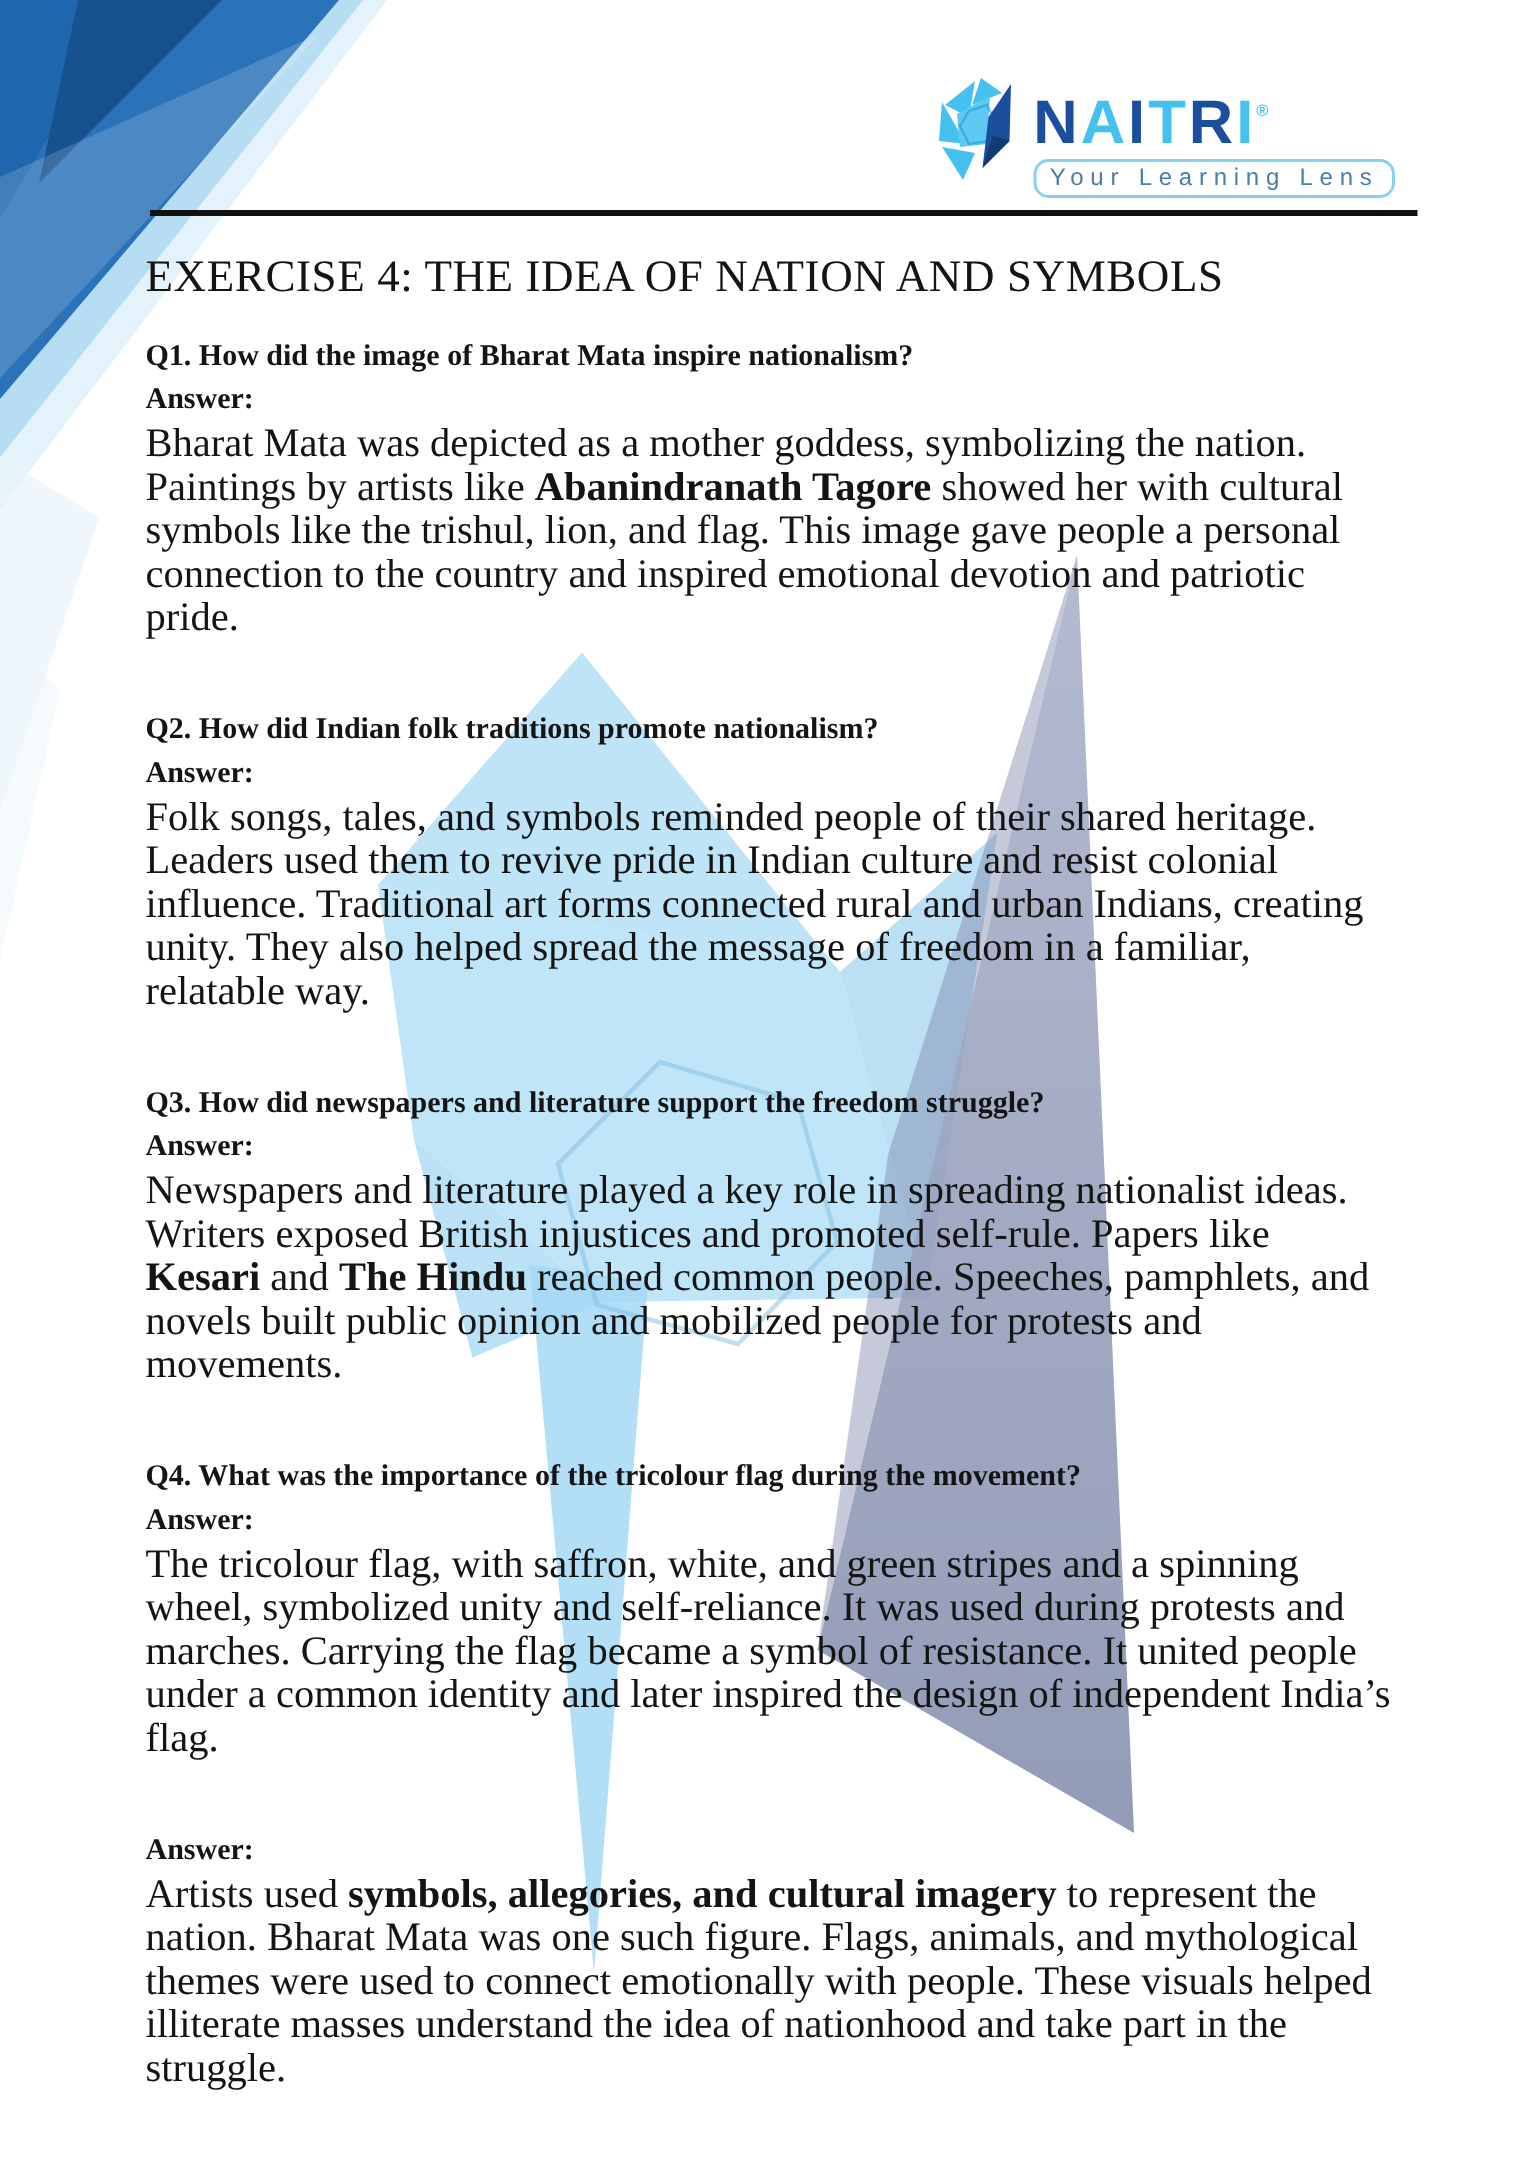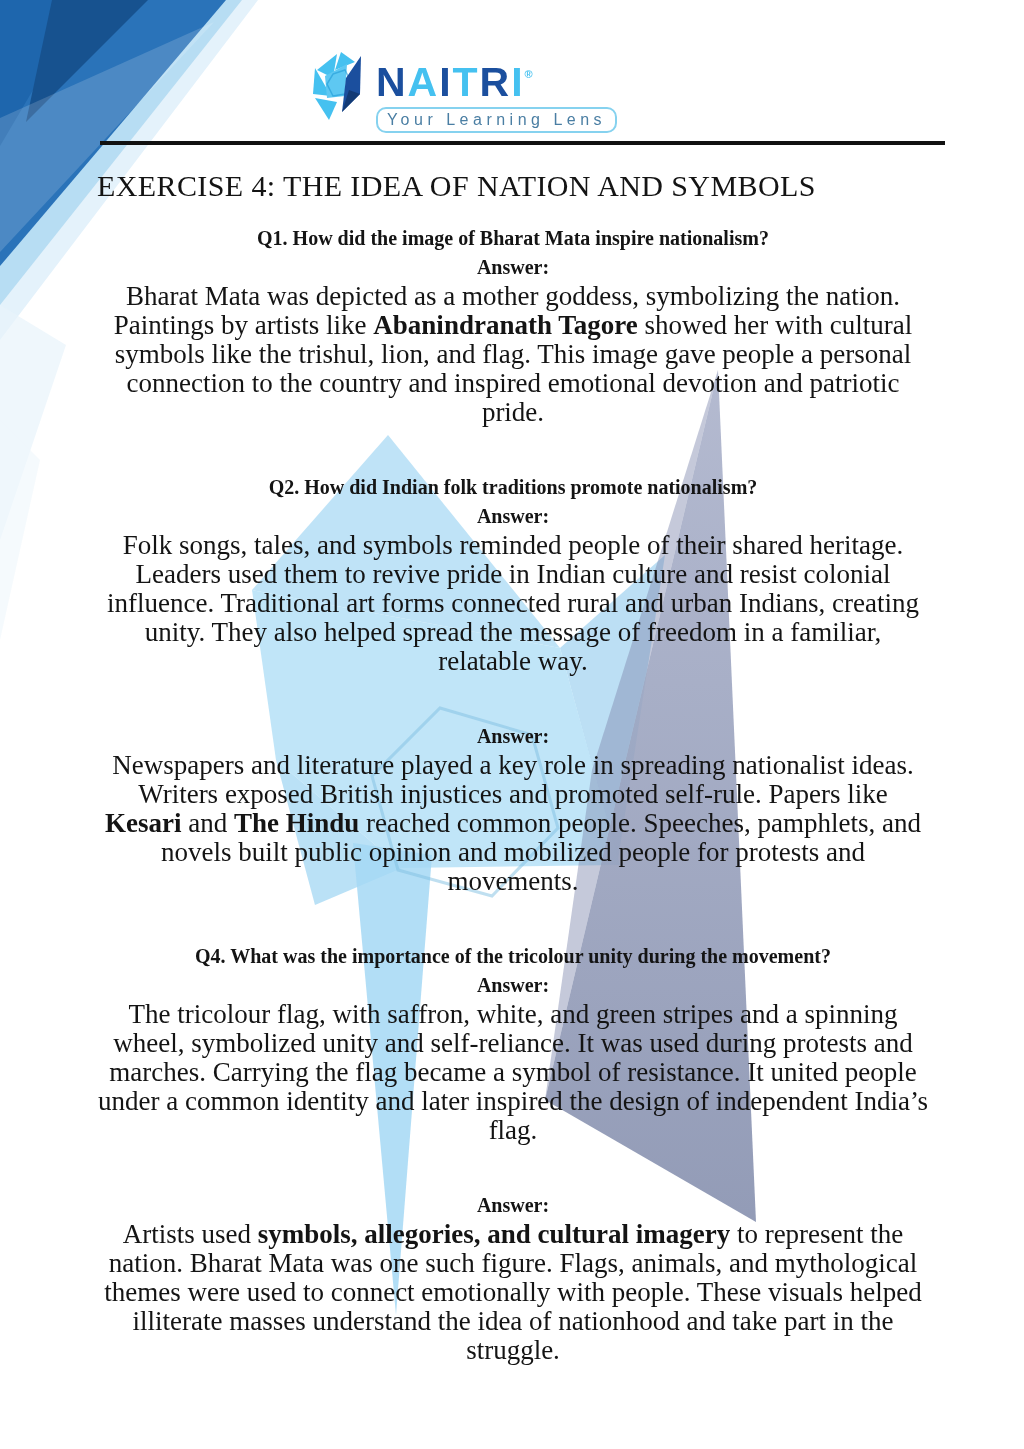--- a/index.html
+++ b/index.html
@@ -6,21 +6,21 @@
   body{
     width:1024px;height:1449px;position:relative;overflow:hidden;
     background:#ffffff;font-family:"Liberation Serif",serif;color:#141414;
   }
   .deco{position:absolute;pointer-events:none;}
   #corner{top:0;left:0;z-index:0;}
   #watermark{top:340px;left:140px;z-index:0;}
   .content{position:absolute;inset:0;z-index:2;}
 
   
-  .header{display:flex;justify-content:center;padding:52px 94px 0 0;}
+  .header{display:flex;justify-content:flex-end;padding:52px 94px 0 0;}
   .logo{display:flex;align-items:flex-start;gap:7px;}
   .logo-text{display:flex;flex-direction:column;}
   .brand{
     font-family:"Liberation Sans",sans-serif;font-weight:bold;
     font-size:41px;line-height:44px;letter-spacing:2px;white-space:nowrap;
   }
   .tone-navy{color:var(--brand-navy,#1b4f9e);}
   .tone-light{color:var(--brand-light,#45c1f0);}
   .regmark{
     font-family:"Liberation Sans",sans-serif;font-size:11px;
@@ -34,21 +34,21 @@
     align-self:stretch;text-align:center;
   }
 
   .rule{height:4px;background:var(--rule-color,#111111);margin:8px 79px 0 100px;}
 
   .page-title{
     margin:24px 90px 0 97px;
     font-weight:normal;font-size:30px;line-height:33px;letter-spacing:.4px;
   }
 
-  .qa-wrap{margin:22px 95px 0 97px;text-align:center;}
+  .qa-wrap{margin:22px 95px 0 97px;}
   .qa{margin:0 0 46px 0;}
   .qa .q,.qa .alabel{
     margin:0;font-weight:bold;font-size:20px;line-height:29px;
   }
   .qa .atext{margin:0;font-size:27px;line-height:29px;}
   .qa .atext b{font-weight:bold;}
 </style>
 </head>
 <body>
 
@@ -114,26 +114,27 @@
       <p class="atext"><span>Bharat Mata was depicted as a mother goddess, symbolizing the nation. Paintings by artists like </span><b>Abanindranath Tagore</b><span> showed her with cultural symbols like the trishul, lion, and flag. This image gave people a personal connection to the country and inspired emotional devotion and patriotic pride.</span></p>
     </section>
 
     <section class="qa">
       <h2 class="q">Q2. How did Indian folk traditions promote nationalism?</h2>
       <p class="alabel">Answer:</p>
       <p class="atext"><span>Folk songs, tales, and symbols reminded people of their shared heritage. Leaders used them to revive pride in Indian culture and resist colonial influence. Traditional art forms connected rural and urban Indians, creating unity. They also helped spread the message of freedom in a familiar, relatable way.</span></p>
     </section>
 
     <section class="qa">
+      <h2 class="q">Q3. How did newspapers and literature support the freedom struggle?</h2>
       <p class="alabel">Answer:</p>
       <p class="atext"><span>Newspapers and literature played a key role in spreading nationalist ideas. Writers exposed British injustices and promoted self-rule. Papers like </span><b>Kesari</b><span> and </span><b>The Hindu</b><span> reached common people. Speeches, pamphlets, and novels built public opinion and mobilized people for protests and movements.</span></p>
     </section>
 
     <section class="qa">
-      <h2 class="q">Q4. What was the importance of the tricolour unity during the movement?</h2>
+      <h2 class="q">Q4. What was the importance of the tricolour flag during the movement?</h2>
       <p class="alabel">Answer:</p>
       <p class="atext"><span>The tricolour flag, with saffron, white, and green stripes and a spinning wheel, symbolized unity and self-reliance. It was used during protests and marches. Carrying the flag became a symbol of resistance. It united people under a common identity and later inspired the design of independent India’s flag.</span></p>
     </section>
 
     <section class="qa">
       <p class="alabel">Answer:</p>
       <p class="atext"><span>Artists used </span><b>symbols, allegories, and cultural imagery</b><span> to represent the nation. Bharat Mata was one such figure. Flags, animals, and mythological themes were used to connect emotionally with people. These visuals helped illiterate masses understand the idea of nationhood and take part in the struggle.</span></p>
     </section>
 
   </div>

